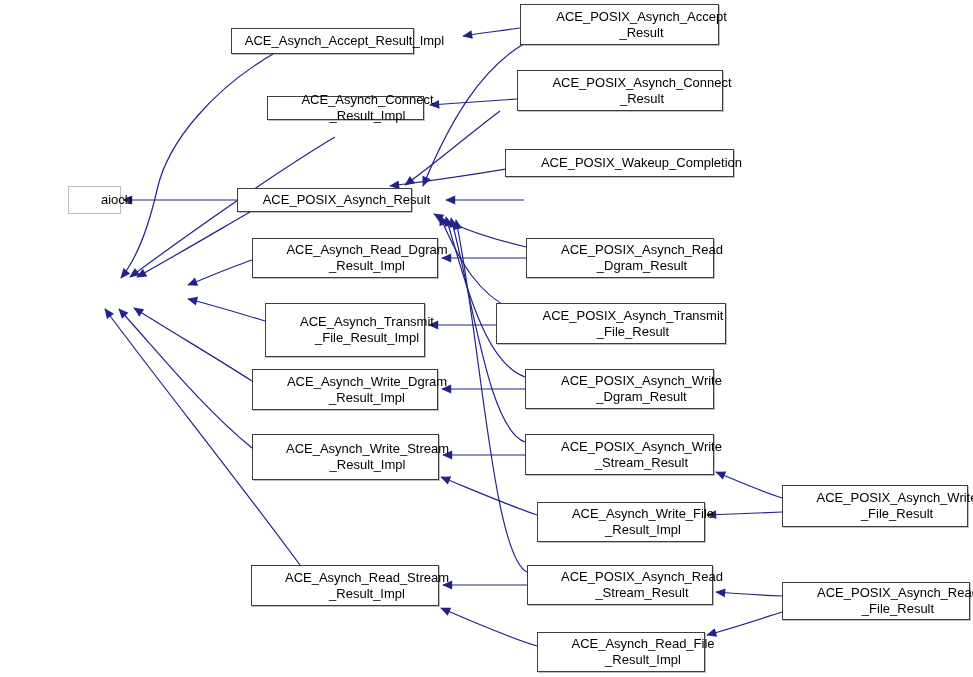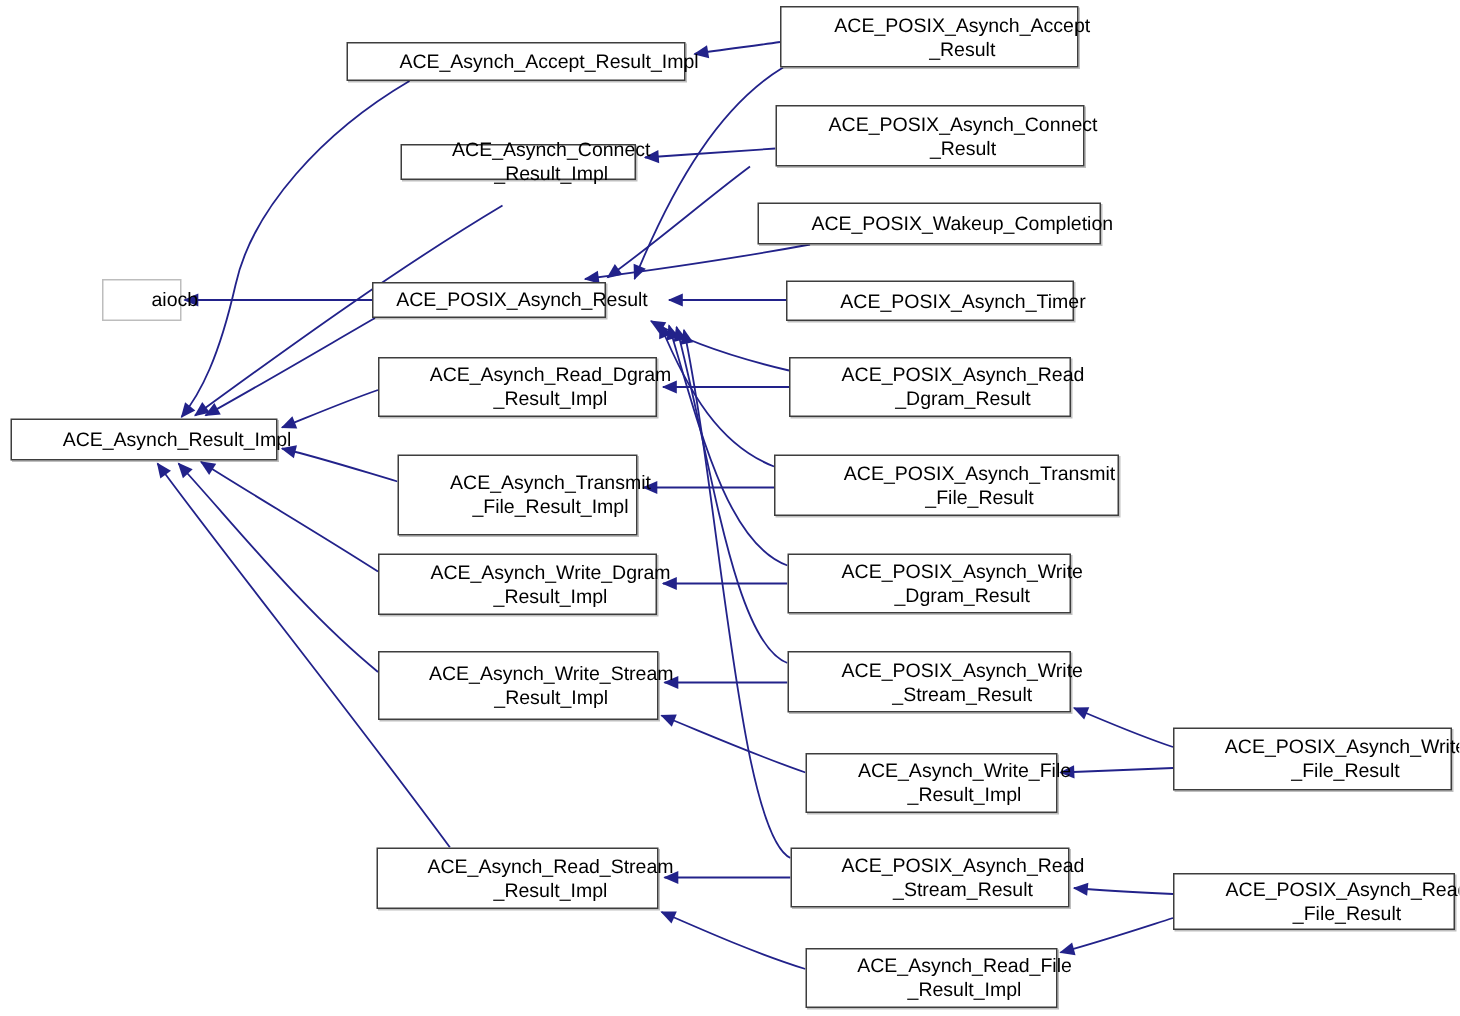--- a/index.html
+++ b/index.html
@@ -75,44 +75,42 @@
     <path class="edge" marker-end="url(#arrowhead)" d="M527,572 C493,556 480,335 456,220"></path>
     <path class="edge" marker-end="url(#arrowhead)" d="M782,498 C758,490 740,482 716,472"></path>
     <path class="edge" marker-end="url(#arrowhead)" d="M782,512 C757,513 733,514 707,515"></path>
     <path class="edge" marker-end="url(#arrowhead)" d="M537,515 C505,504 473,490 441,477"></path>
     <path class="edge" marker-end="url(#arrowhead)" d="M782,596 C760,595 738,594 716,592"></path>
     <path class="edge" marker-end="url(#arrowhead)" d="M782,612 C757,620 733,628 707,635"></path>
     <path class="edge" marker-end="url(#arrowhead)" d="M537,646 C505,636 473,622 441,608"></path>
   </svg>
 
   <div class="node ext" style="left:68px;top:186px;width:53px;height:28px">aiocb</div>
-  <div class="node" style="left:7px;top:279px;width:178px;height:28px">ACE_Asynch_Result_Impl</div>
-  <div class="node" style="left:231px;top:28px;width:226px;height:26px">ACE_Asynch_Accept_Result_Impl</div>
+  <div class="node" style="left:231px;top:28px;width:183px;height:26px">ACE_Asynch_Accept_Result_Impl</div>
   <div class="node" style="left:267px;top:96px;width:157px;height:24px">ACE_Asynch_Connect
 _Result_Impl</div>
-  <div class="node" style="left:248px;top:188px;width:156px;height:24px">ACE_POSIX_Asynch_Result</div>
+  <div class="node" style="left:237px;top:188px;width:175px;height:24px">ACE_POSIX_Asynch_Result</div>
   <div class="node" style="left:252px;top:238px;width:186px;height:40px">ACE_Asynch_Read_Dgram
 _Result_Impl</div>
   <div class="node" style="left:265px;top:303px;width:160px;height:54px">ACE_Asynch_Transmit
 _File_Result_Impl</div>
   <div class="node" style="left:252px;top:369px;width:186px;height:41px">ACE_Asynch_Write_Dgram
 _Result_Impl</div>
   <div class="node" style="left:252px;top:434px;width:187px;height:46px">ACE_Asynch_Write_Stream
 _Result_Impl</div>
   <div class="node" style="left:251px;top:565px;width:188px;height:41px">ACE_Asynch_Read_Stream
 _Result_Impl</div>
   <div class="node" style="left:520px;top:4px;width:199px;height:41px">ACE_POSIX_Asynch_Accept
 _Result</div>
   <div class="node" style="left:517px;top:70px;width:206px;height:41px">ACE_POSIX_Asynch_Connect
 _Result</div>
-  <div class="node" style="left:505px;top:135px;width:229px;height:28px">ACE_POSIX_Wakeup_Completion</div>
-  <div class="node" style="left:524px;top:187px;width:192px;height:27px">ACE_POSIX_Asynch_Timer</div>
+  <div class="node" style="left:505px;top:149px;width:229px;height:28px">ACE_POSIX_Wakeup_Completion</div>
   <div class="node" style="left:526px;top:238px;width:188px;height:40px">ACE_POSIX_Asynch_Read
 _Dgram_Result</div>
-  <div class="node" style="left:516px;top:303px;width:230px;height:41px">ACE_POSIX_Asynch_Transmit
+  <div class="node" style="left:496px;top:303px;width:230px;height:41px">ACE_POSIX_Asynch_Transmit
 _File_Result</div>
   <div class="node" style="left:525px;top:369px;width:189px;height:40px">ACE_POSIX_Asynch_Write
 _Dgram_Result</div>
   <div class="node" style="left:525px;top:434px;width:189px;height:41px">ACE_POSIX_Asynch_Write
 _Stream_Result</div>
   <div class="node" style="left:537px;top:502px;width:168px;height:40px">ACE_Asynch_Write_File
 _Result_Impl</div>
   <div class="node" style="left:782px;top:485px;width:186px;height:42px">ACE_POSIX_Asynch_Write
 _File_Result</div>
   <div class="node" style="left:527px;top:565px;width:186px;height:40px">ACE_POSIX_Asynch_Read

